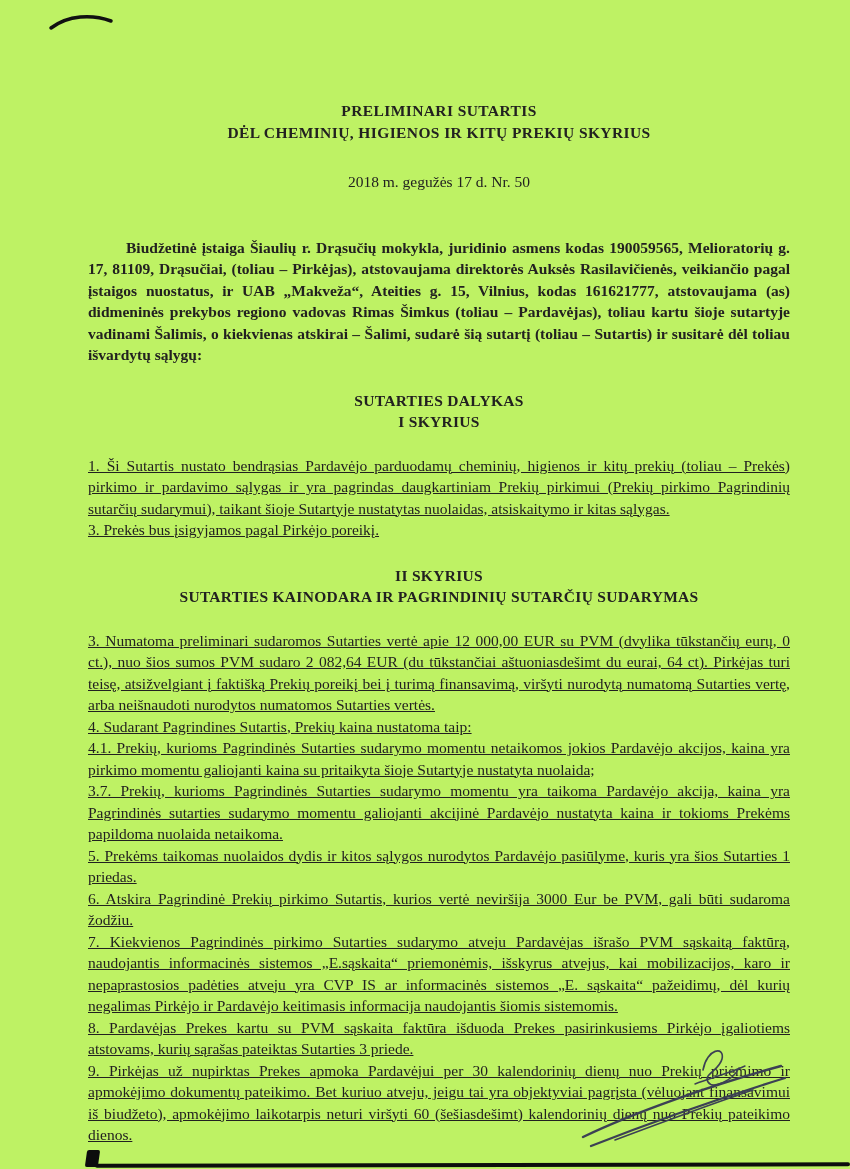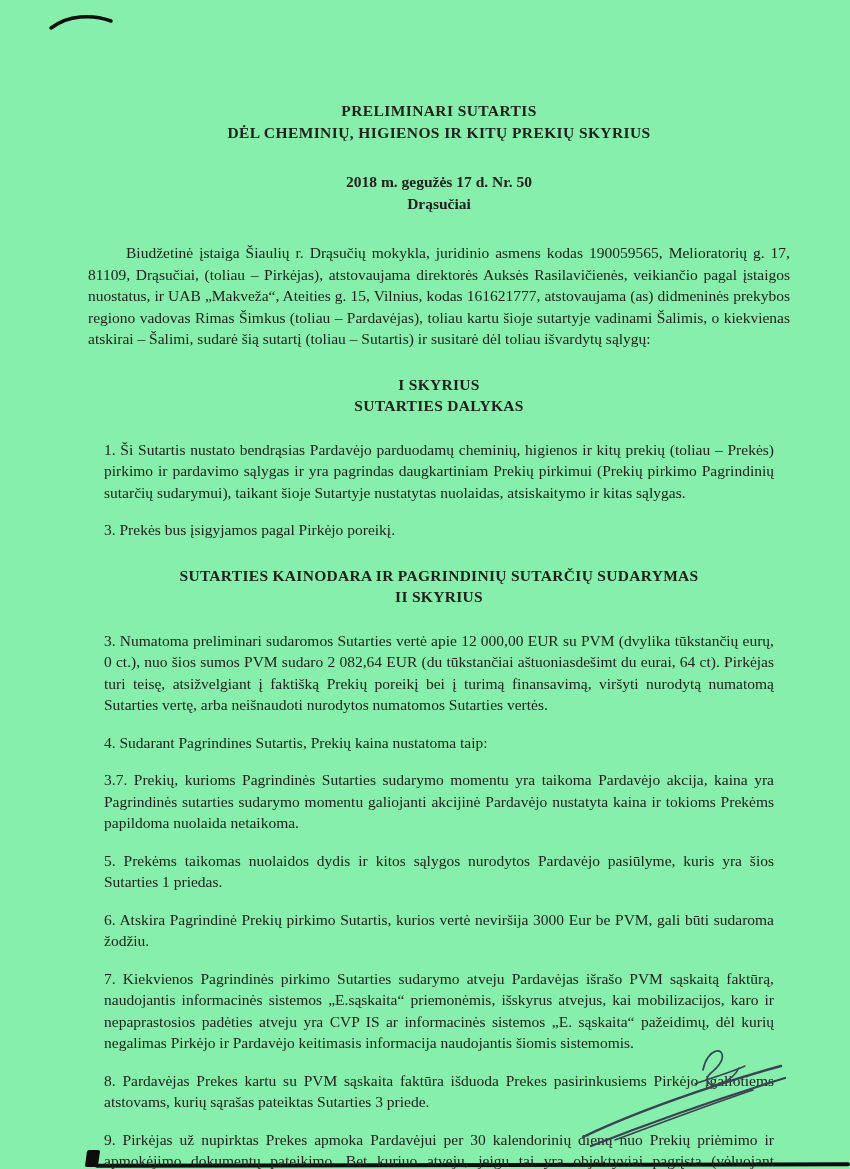--- a/index.html
+++ b/index.html
@@ -1,20 +1,20 @@
 <!DOCTYPE html>
 <html lang="lt"><head>
 <meta charset="utf-8">
 <style>
   html,body{margin:0;padding:0;background:#e8e8e8;}
   .page{
     position:relative;
     width:850px;height:1169px;
     margin:0 auto;
-    background:#86efac;
+    background:#bef264;
     overflow:hidden;
     font-family:"Liberation Serif","DejaVu Serif",serif;
     color:#222120;
   }
   .content{
     position:absolute;
     left:88px; right:60px; top:100px;
     font-size:15.5px;
     line-height:21.5px;
     text-align:justify;
@@ -22,35 +22,35 @@
   .title{
     text-align:center;
     font-weight:bold;
     font-size:15.5px;
     letter-spacing:.4px;
     margin:0 0 28px 0;
   }
   .title div{margin:0;}
   .dateline{
     text-align:center;
-    margin:0 0 28px 0;
-    font-weight:bold;
+    margin:0 0 44px 0;
   }
   .intro{
     margin:0 0 16px 0;
     text-indent:38px;
+    font-weight:bold;
   }
   .section-heading{
     text-align:center;
     font-weight:bold;
     font-size:15.5px;
     letter-spacing:.3px;
     margin:24px 0 22px 0;
   }
-  .clause{margin:16px;}
+  .clause{margin:0;text-decoration:underline;}
   
   .artifact{position:absolute;pointer-events:none;}
   .artifact-top-left{left:48px;top:12px;width:66px;height:22px;}
   .artifact-bottom-bar{
     left:95px;right:0;bottom:2px;height:4px;
     background:#0d0d0d;
     transform:rotate(-0.12deg);
     border-radius:2px;
   }
   .artifact-bottom-left{
@@ -78,40 +78,40 @@
 
   <div class="content">
 
     <h1 class="title">
       <div>PRELIMINARI SUTARTIS</div>
       <div>DĖL CHEMINIŲ, HIGIENOS IR KITŲ PREKIŲ SKYRIUS</div>
     </h1>
 
     <div class="dateline">
       <div>2018 m. gegužės 17 d. Nr. 50</div>
-      <div>Drąsučiai</div>
     </div>
 
     <p class="intro">Biudžetinė įstaiga Šiaulių r. Drąsučių mokykla, juridinio asmens kodas 190059565, Melioratorių g. 17, 81109, Drąsučiai, (toliau – Pirkėjas), atstovaujama direktorės Auksės Rasilavičienės, veikiančio pagal įstaigos nuostatus, ir UAB „Makveža“, Ateities g. 15, Vilnius, kodas 161621777, atstovaujama (as) didmeninės prekybos regiono vadovas Rimas Šimkus (toliau – Pardavėjas), toliau kartu šioje sutartyje vadinami Šalimis, o kiekvienas atskirai – Šalimi, sudarė šią sutartį (toliau – Sutartis) ir susitarė dėl toliau išvardytų sąlygų:</p>
 
     <h2 class="section-heading">
+      <div>SUTARTIES DALYKAS</div>
       <div>I SKYRIUS</div>
-      <div>SUTARTIES DALYKAS</div>
     </h2>
 
     <p class="clause">1. Ši Sutartis nustato bendrąsias Pardavėjo parduodamų cheminių, higienos ir kitų prekių (toliau – Prekės) pirkimo ir pardavimo sąlygas ir yra pagrindas daugkartiniam Prekių pirkimui (Prekių pirkimo Pagrindinių sutarčių sudarymui), taikant šioje Sutartyje nustatytas nuolaidas, atsiskaitymo ir kitas sąlygas.</p>
     <p class="clause">3. Prekės bus įsigyjamos pagal Pirkėjo poreikį.</p>
 
     <h2 class="section-heading">
+      <div>II SKYRIUS</div>
       <div>SUTARTIES KAINODARA IR PAGRINDINIŲ SUTARČIŲ SUDARYMAS</div>
-      <div>II SKYRIUS</div>
     </h2>
 
     <p class="clause">3. Numatoma preliminari sudaromos Sutarties vertė apie 12 000,00 EUR su PVM (dvylika tūkstančių eurų, 0 ct.), nuo šios sumos PVM sudaro 2 082,64 EUR (du tūkstančiai aštuoniasdešimt du eurai, 64 ct). Pirkėjas turi teisę, atsižvelgiant į faktišką Prekių poreikį bei į turimą finansavimą, viršyti nurodytą numatomą Sutarties vertę, arba neišnaudoti nurodytos numatomos Sutarties vertės.</p>
     <p class="clause">4. Sudarant Pagrindines Sutartis, Prekių kaina nustatoma taip:</p>
+    <p class="clause">4.1. Prekių, kurioms Pagrindinės Sutarties sudarymo momentu netaikomos jokios Pardavėjo akcijos, kaina yra pirkimo momentu galiojanti kaina su pritaikyta šioje Sutartyje nustatyta nuolaida;</p>
     <p class="clause">3.7. Prekių, kurioms Pagrindinės Sutarties sudarymo momentu yra taikoma Pardavėjo akcija, kaina yra Pagrindinės sutarties sudarymo momentu galiojanti akcijinė Pardavėjo nustatyta kaina ir tokioms Prekėms papildoma nuolaida netaikoma.</p>
     <p class="clause">5. Prekėms taikomas nuolaidos dydis ir kitos sąlygos nurodytos Pardavėjo pasiūlyme, kuris yra šios Sutarties 1 priedas.</p>
     <p class="clause">6. Atskira Pagrindinė Prekių pirkimo Sutartis, kurios vertė neviršija 3000 Eur be PVM, gali būti sudaroma žodžiu.</p>
     <p class="clause">7. Kiekvienos Pagrindinės pirkimo Sutarties sudarymo atveju Pardavėjas išrašo PVM sąskaitą faktūrą, naudojantis informacinės sistemos „E.sąskaita“ priemonėmis, išskyrus atvejus, kai mobilizacijos, karo ir nepaprastosios padėties atveju yra CVP IS ar informacinės sistemos „E. sąskaita“ pažeidimų, dėl kurių negalimas Pirkėjo ir Pardavėjo keitimasis informacija naudojantis šiomis sistemomis.</p>
     <p class="clause">8. Pardavėjas Prekes kartu su PVM sąskaita faktūra išduoda Prekes pasirinkusiems Pirkėjo įgaliotiems atstovams, kurių sąrašas pateiktas Sutarties 3 priede.</p>
     <p class="clause">9. Pirkėjas už nupirktas Prekes apmoka Pardavėjui per 30 kalendorinių dienų nuo Prekių priėmimo ir apmokėjimo dokumentų pateikimo. Bet kuriuo atveju, jeigu tai yra objektyviai pagrįsta (vėluojant finansavimui iš biudžeto), apmokėjimo laikotarpis neturi viršyti 60 (šešiasdešimt) kalendorinių dienų nuo Prekių pateikimo dienos.</p>
 
   </div>
 
   <svg class="signature" viewBox="0 0 220 115">

